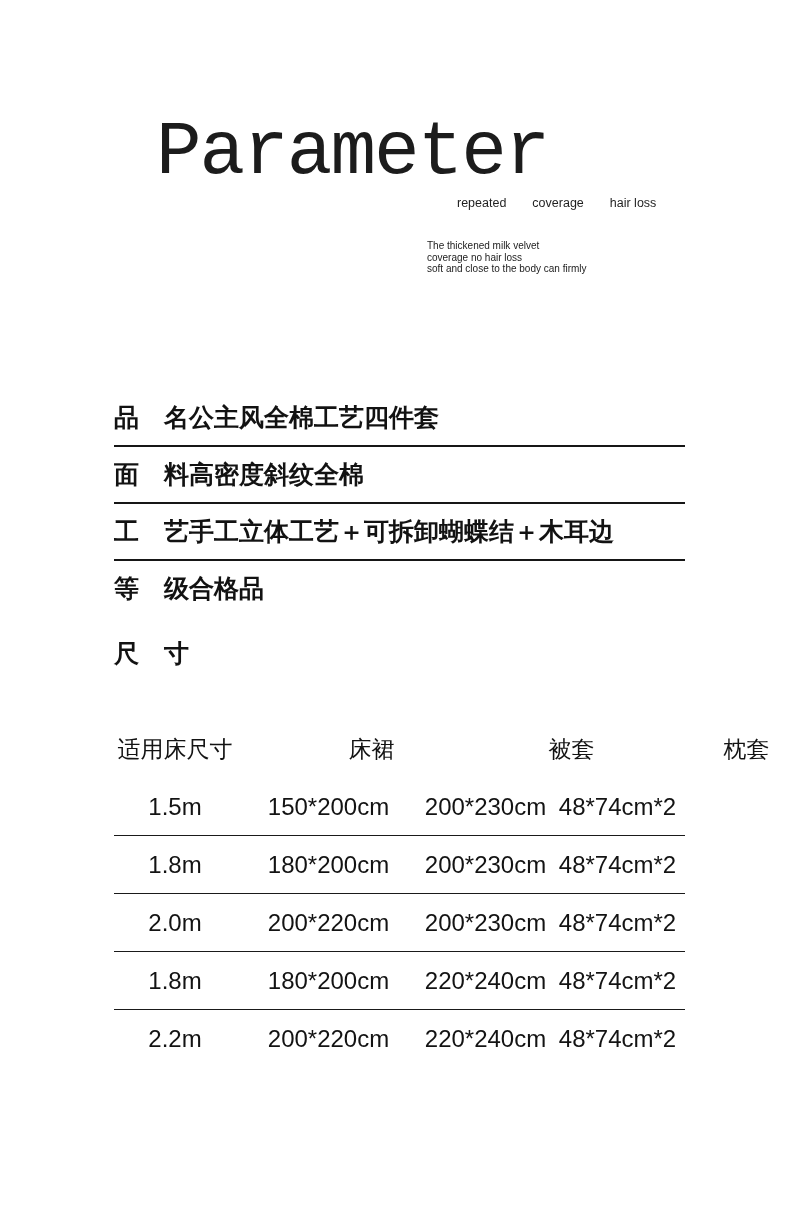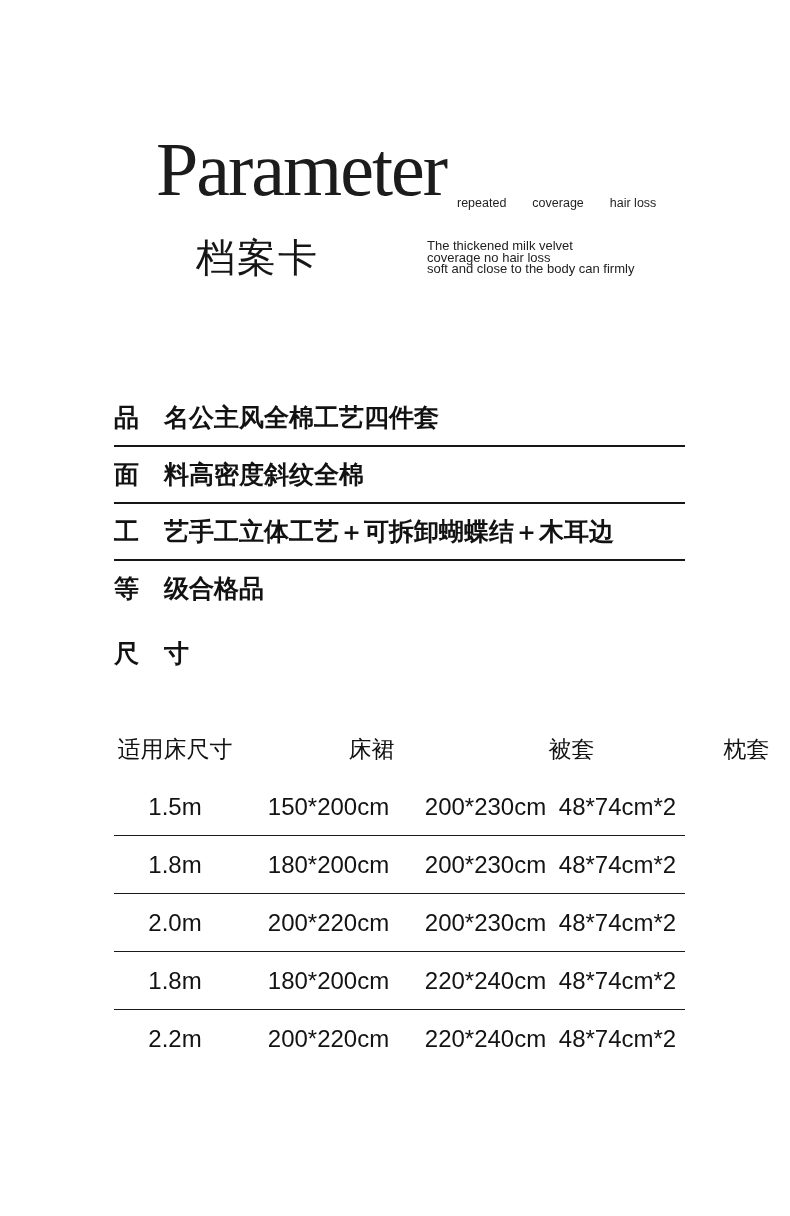--- a/index.html
+++ b/index.html
@@ -10,22 +10,22 @@
     background: #ffffff;
     color: #141414;
     font-family: "Liberation Sans", sans-serif;
     overflow: hidden;
   }
 
   
   .title {
     position: absolute;
     left: 156px;
-    top: 126px;
-    font-family: Liberation Serif, serif;
+    top: 110px;
+    font-family: Liberation Mono, monospace;
     font-size: 76px;
     font-weight: 500;
     letter-spacing: -2px;
     color: #1c1c1c;
     white-space: nowrap;
   }
   .keywords {
     position: absolute;
     left: 425px;
     top: 196px;
@@ -42,21 +42,21 @@
     font-size: 39px;
     font-weight: 500;
     letter-spacing: 2px;
     color: #161616;
     white-space: nowrap;
   }
   .description {
     position: absolute;
     left: 427px;
     top: 240px;
-    font-size: 13px;
+    font-size: 10px;
     line-height: 11.6px;
     color: #222222;
   }
 
   
   .spec-list {
     position: absolute;
     left: 114px;
     top: 390px;
     width: 571px;
@@ -103,21 +103,20 @@
 <div class="canvas">
 
   <div class="title">Parameter</div>
 
   <div class="keywords">
     <span>repeated</span>
     <span>coverage</span>
     <span>hair loss</span>
   </div>
 
-  <div class="card-label">档案卡</div>
 
   <div class="description">
     <div>The thickened milk velvet</div>
     <div>coverage no hair loss</div>
     <div>soft and close to the body can firmly</div>
   </div>
 
   <div class="spec-list">
     <div class="spec-row">
       <span class="spec-label">品　名</span>

